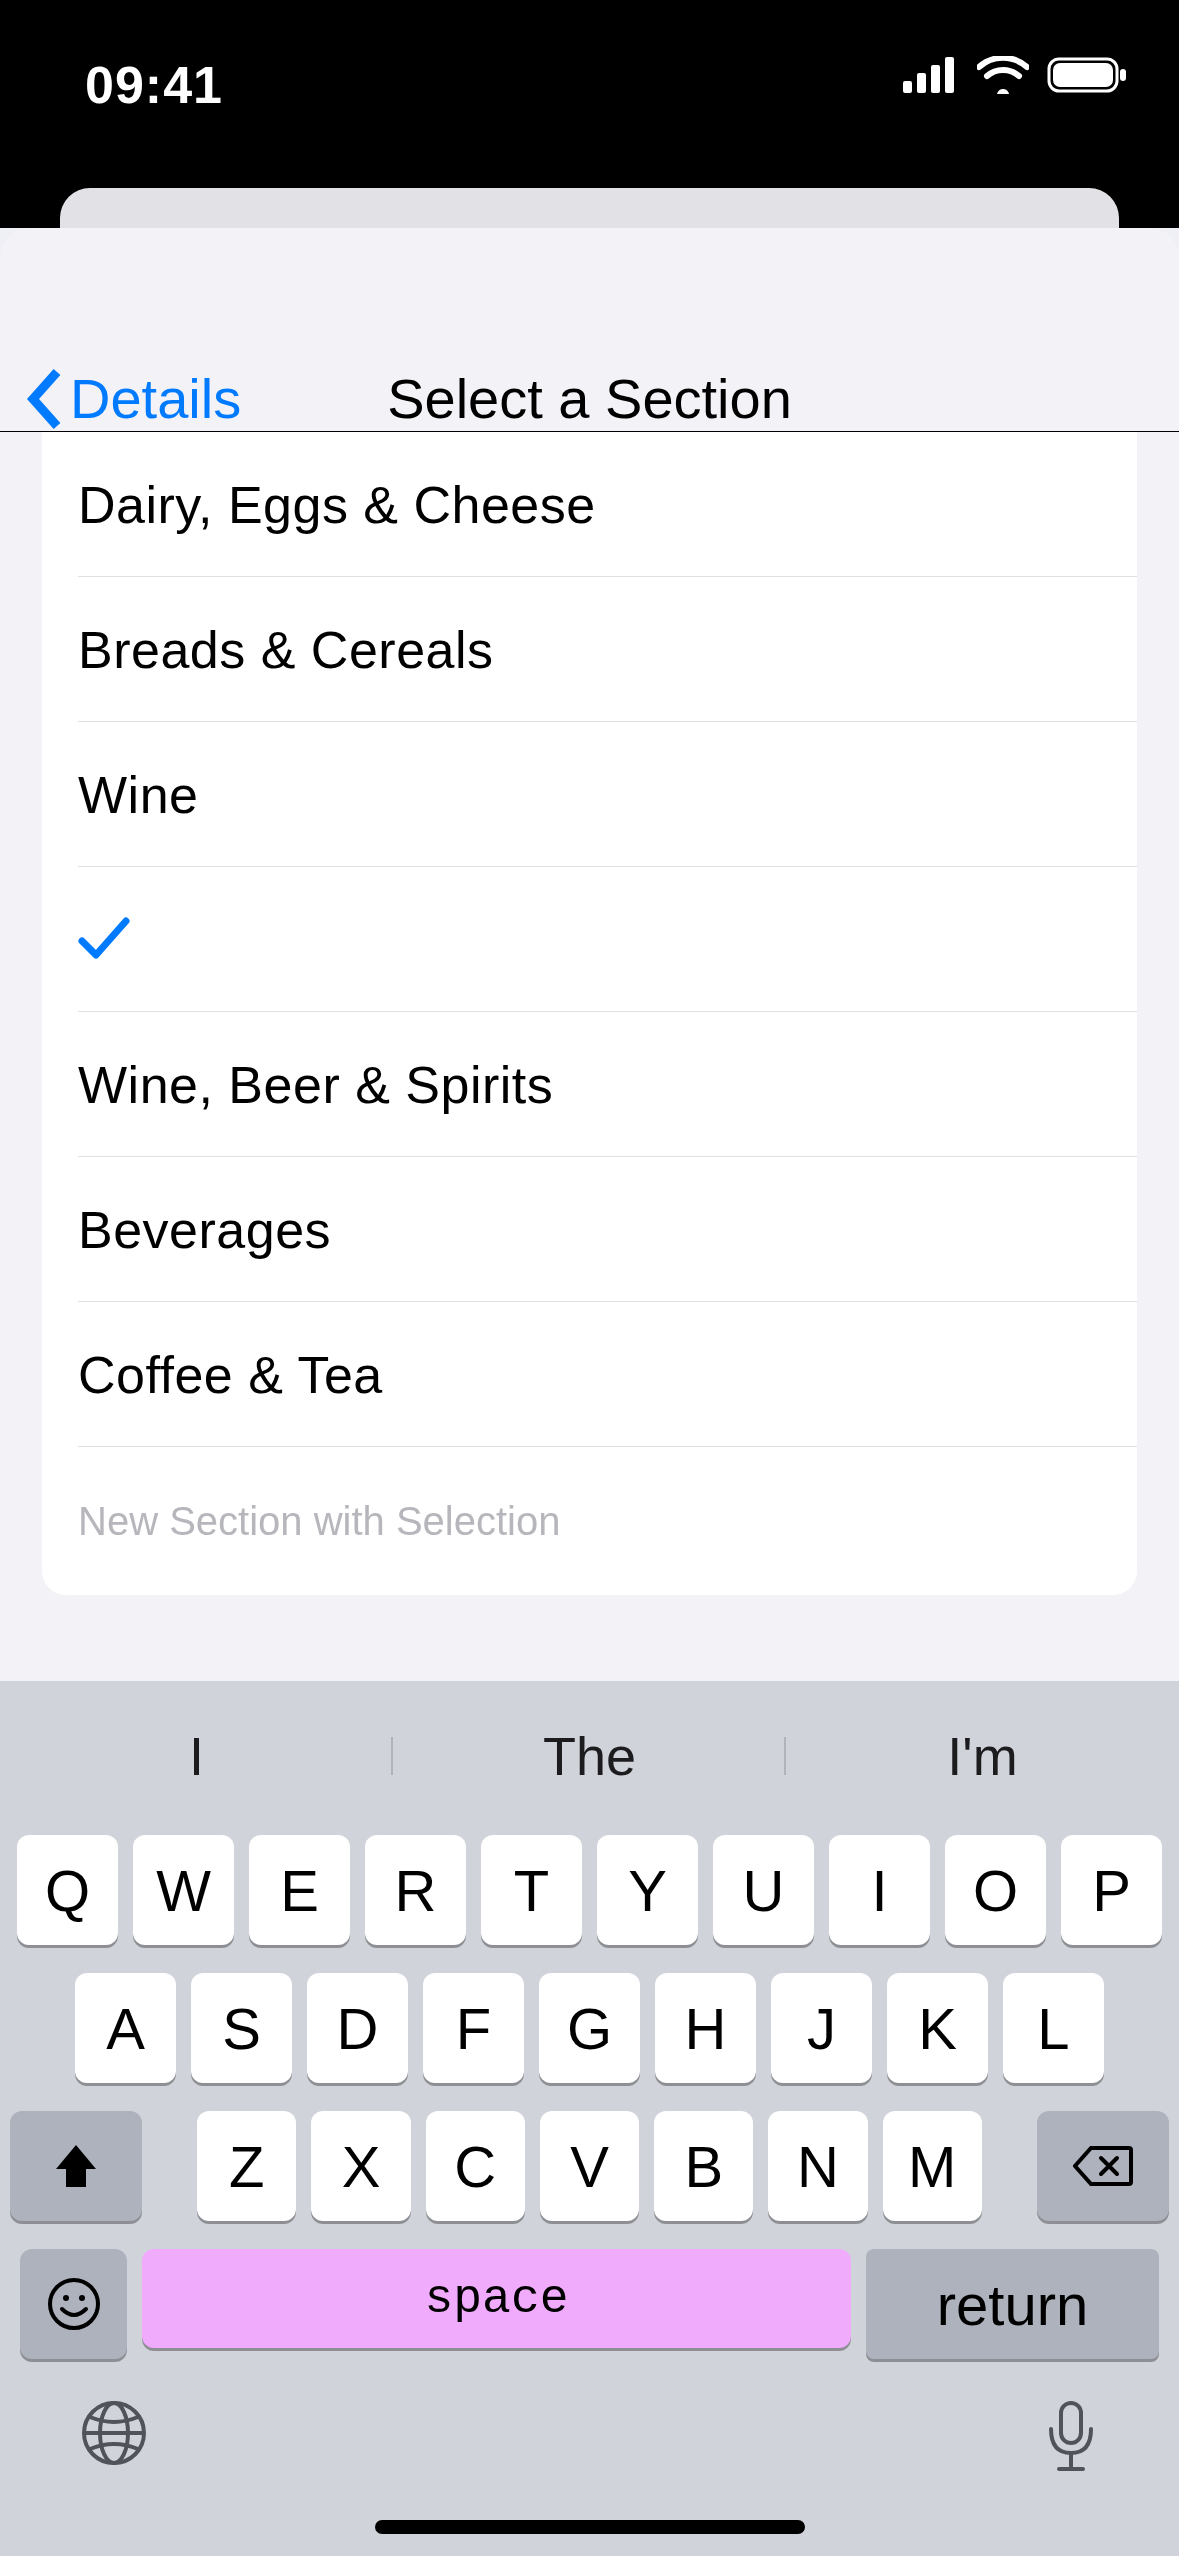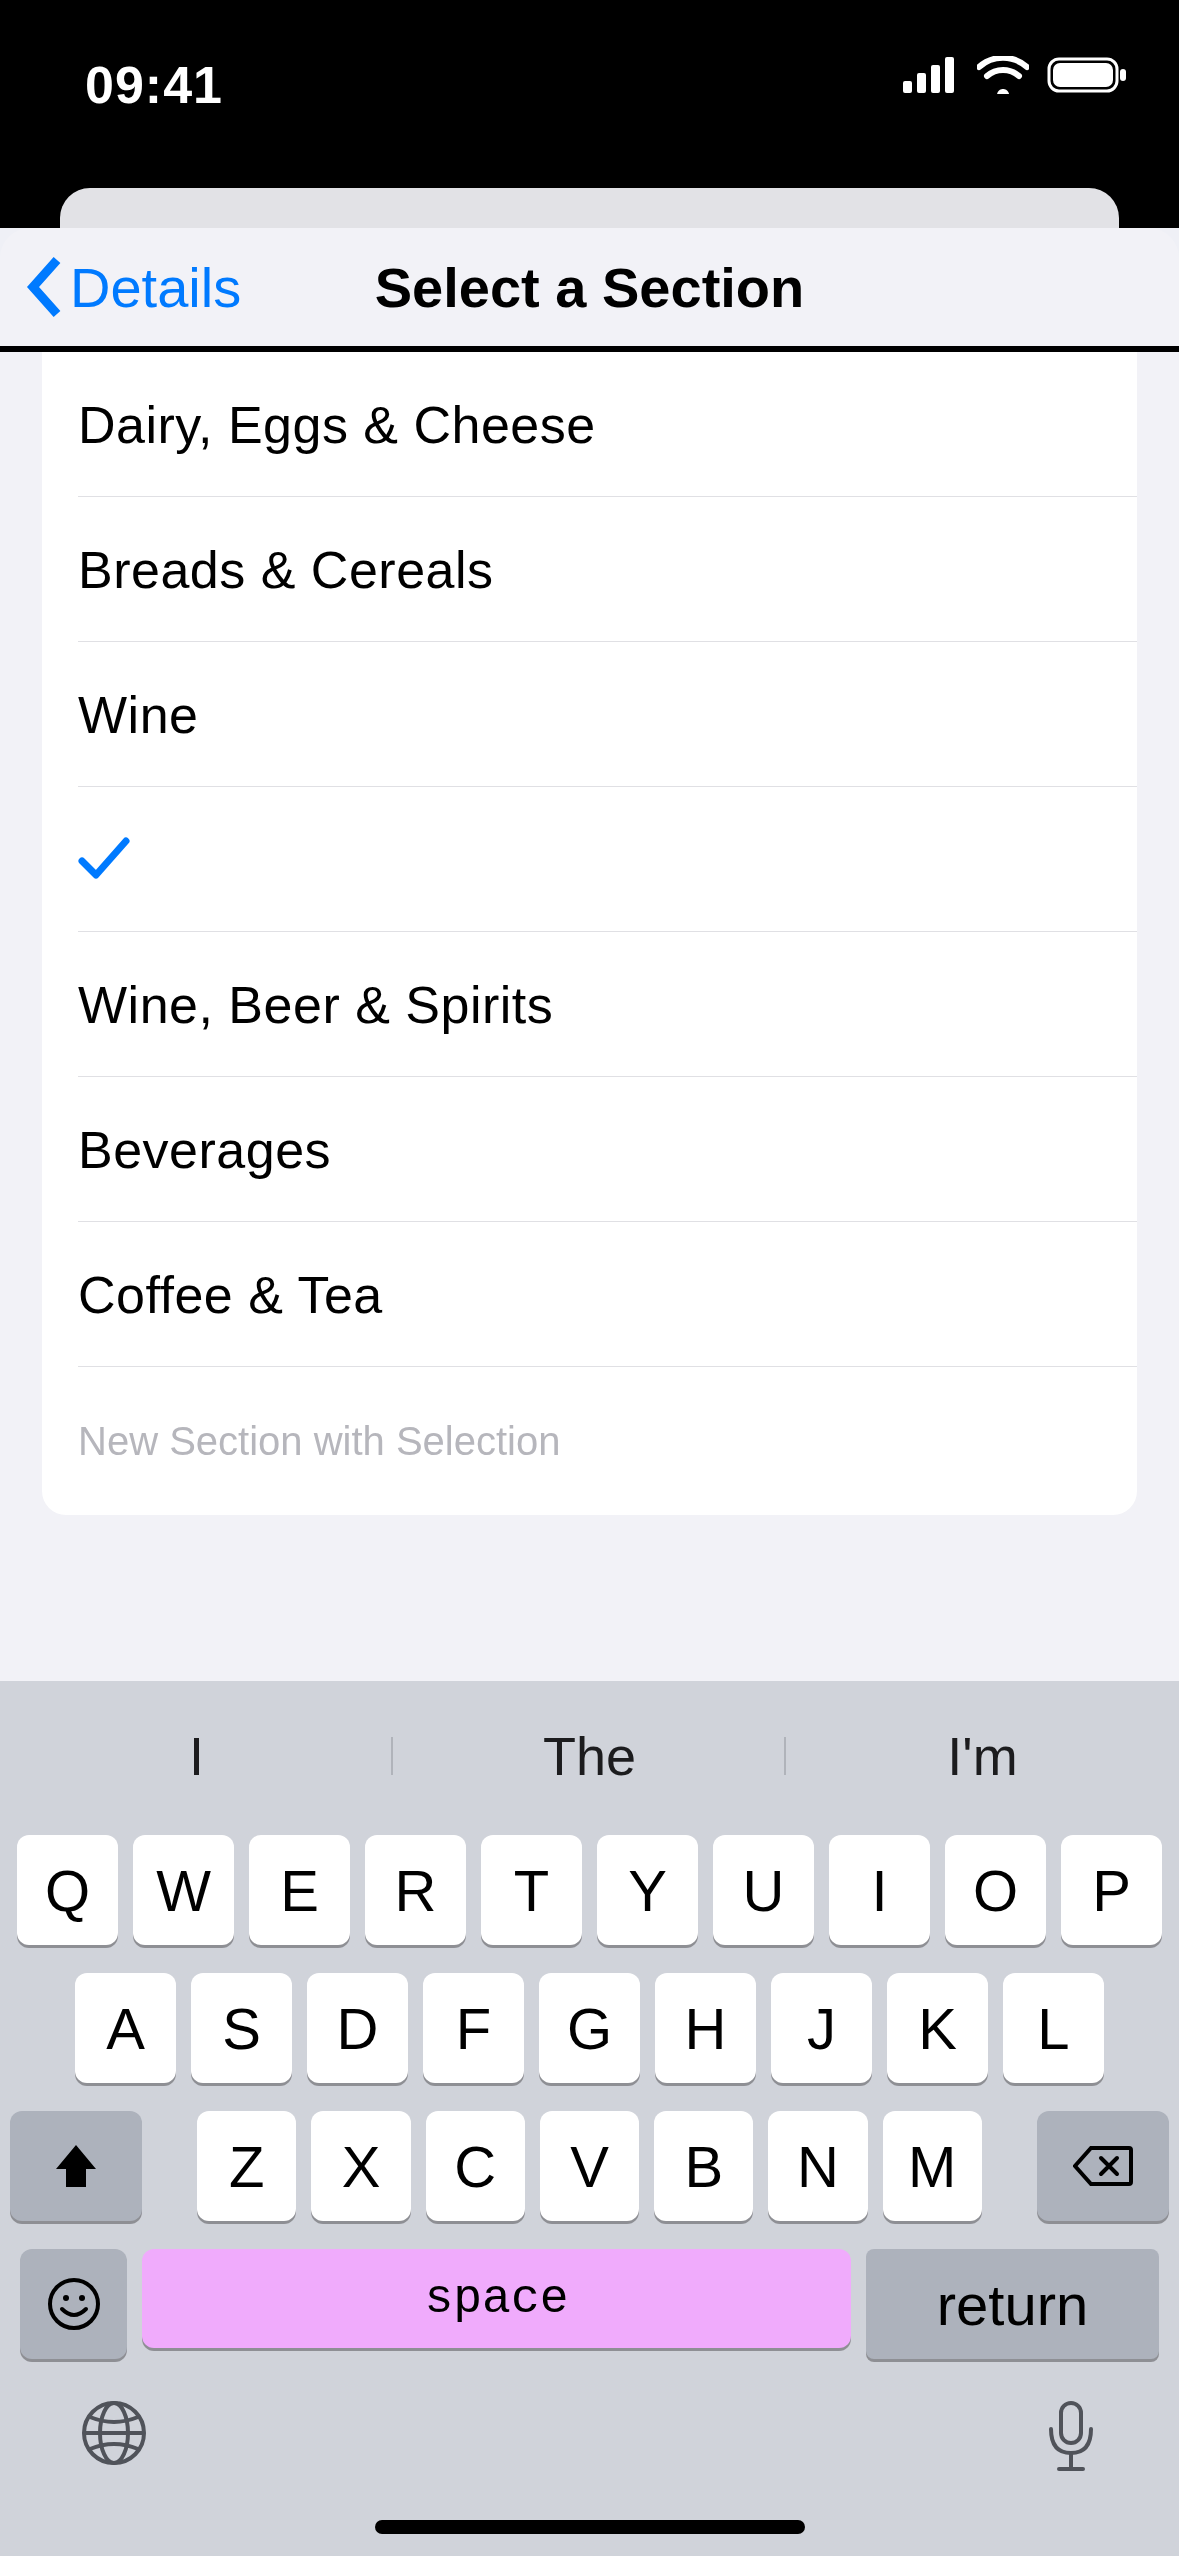--- a/index.html
+++ b/index.html
@@ -5,24 +5,24 @@
     * { margin: 0; padding: 0; box-sizing: border-box; font-family: -apple-system, BlinkMacSystemFont, 'Helvetica Neue', sans-serif; }
     body { width: 1179px; height: 2556px; background: #eff0f6; overflow: hidden; }
 
     .status-bar { background: #000; height: 228px; display: flex; align-items: flex-start; justify-content: space-between; padding: 55px 50px 8px 85px; color: #fff; }
     .status-time { font-size: 52px; font-weight: 600; letter-spacing: 1px; }
     .status-right { display: flex; align-items: center; gap: 18px; }
 
     .peek { height: 40px; background: #e2e2e6; margin: 0 60px; border-radius: 30px 30px 0 0; position: relative; top: -40px;}
 
     .modal { background: #f2f2f7; border-radius: 30px 30px 0 0; position: relative; top: -40px; height: 1560px;}
-    .nav-bar { height: 124px; display: flex; align-items: center; border-bottom: 6px solid #000000; }
+    .nav-bar { height: 204px; display: flex; align-items: flex-end; border-bottom: 1px solid #000000; }
     .back-btn { display: flex; align-items: center; gap: 4px; color: #007aff; font-size: 56px; padding-left: 24px; }
     .back-btn svg { width: 42px; height: 60px; stroke: #007aff; stroke-width: 6; fill: none; }
-    .nav-title { position: absolute; left: 0; right: 0; text-align: center; font-size: 56px; font-weight: 700; pointer-events: none; }
+    .nav-title { position: absolute; left: 0; right: 0; text-align: center; font-size: 56px; font-weight: 400; pointer-events: none; }
 
     .list { margin: 0 42px; background: #fff; border-radius: 0 0 24px 24px; }
     .list-row { display: flex; align-items: center; justify-content: space-between; height: 145px; padding: 0 36px; position: relative; }
     .list-row:not(:last-child)::after { content:""; position:absolute; bottom:0; left:36px; right:0; height:1px; background:#e0e0e4; }
     .list-label { font-size: 52px; letter-spacing: 0.5px;}
     .check svg { width: 52px; height: 46px; stroke: #007aff; stroke-width: 7; fill: none; stroke-linecap: round; stroke-linejoin: round; }
     .new-sec { height: 148px; display: flex; align-items: center; padding: 0 36px; }
     .new-sec input { border: none; outline: none; font-size: 40px; width: 100%; color: #000; caret-color: #3379d3; }
     .new-sec input::placeholder { color: #b6b6bc; }
 

